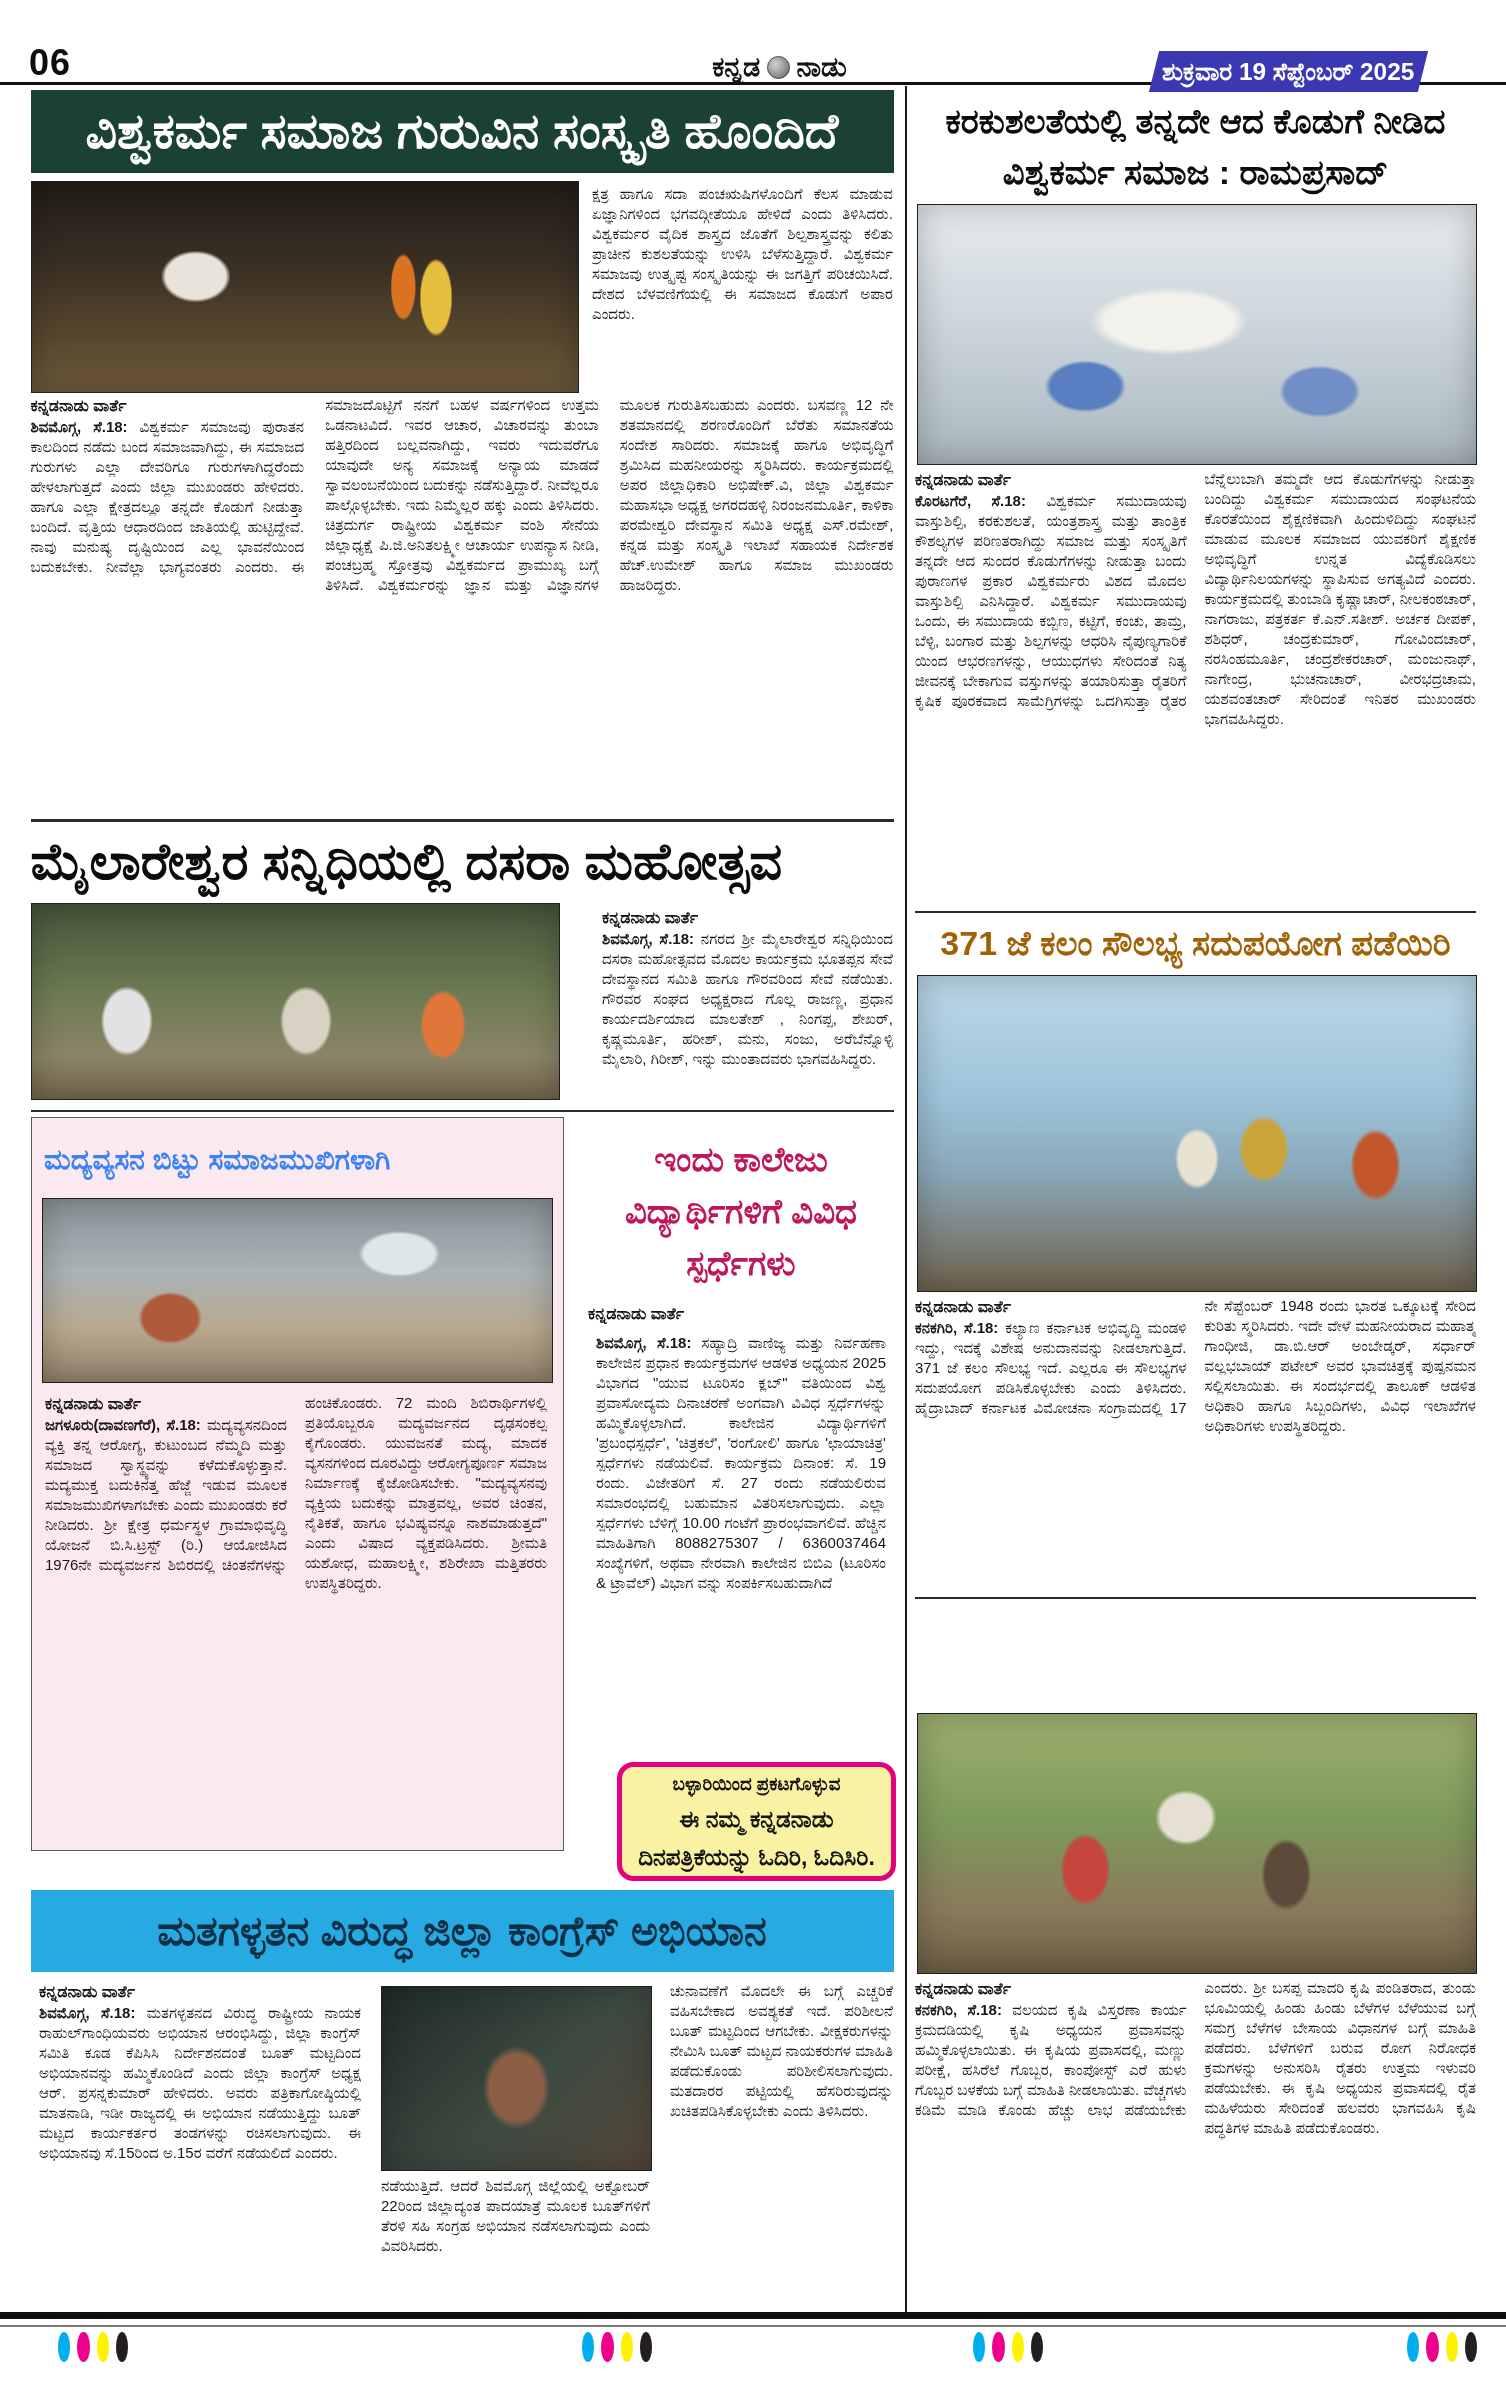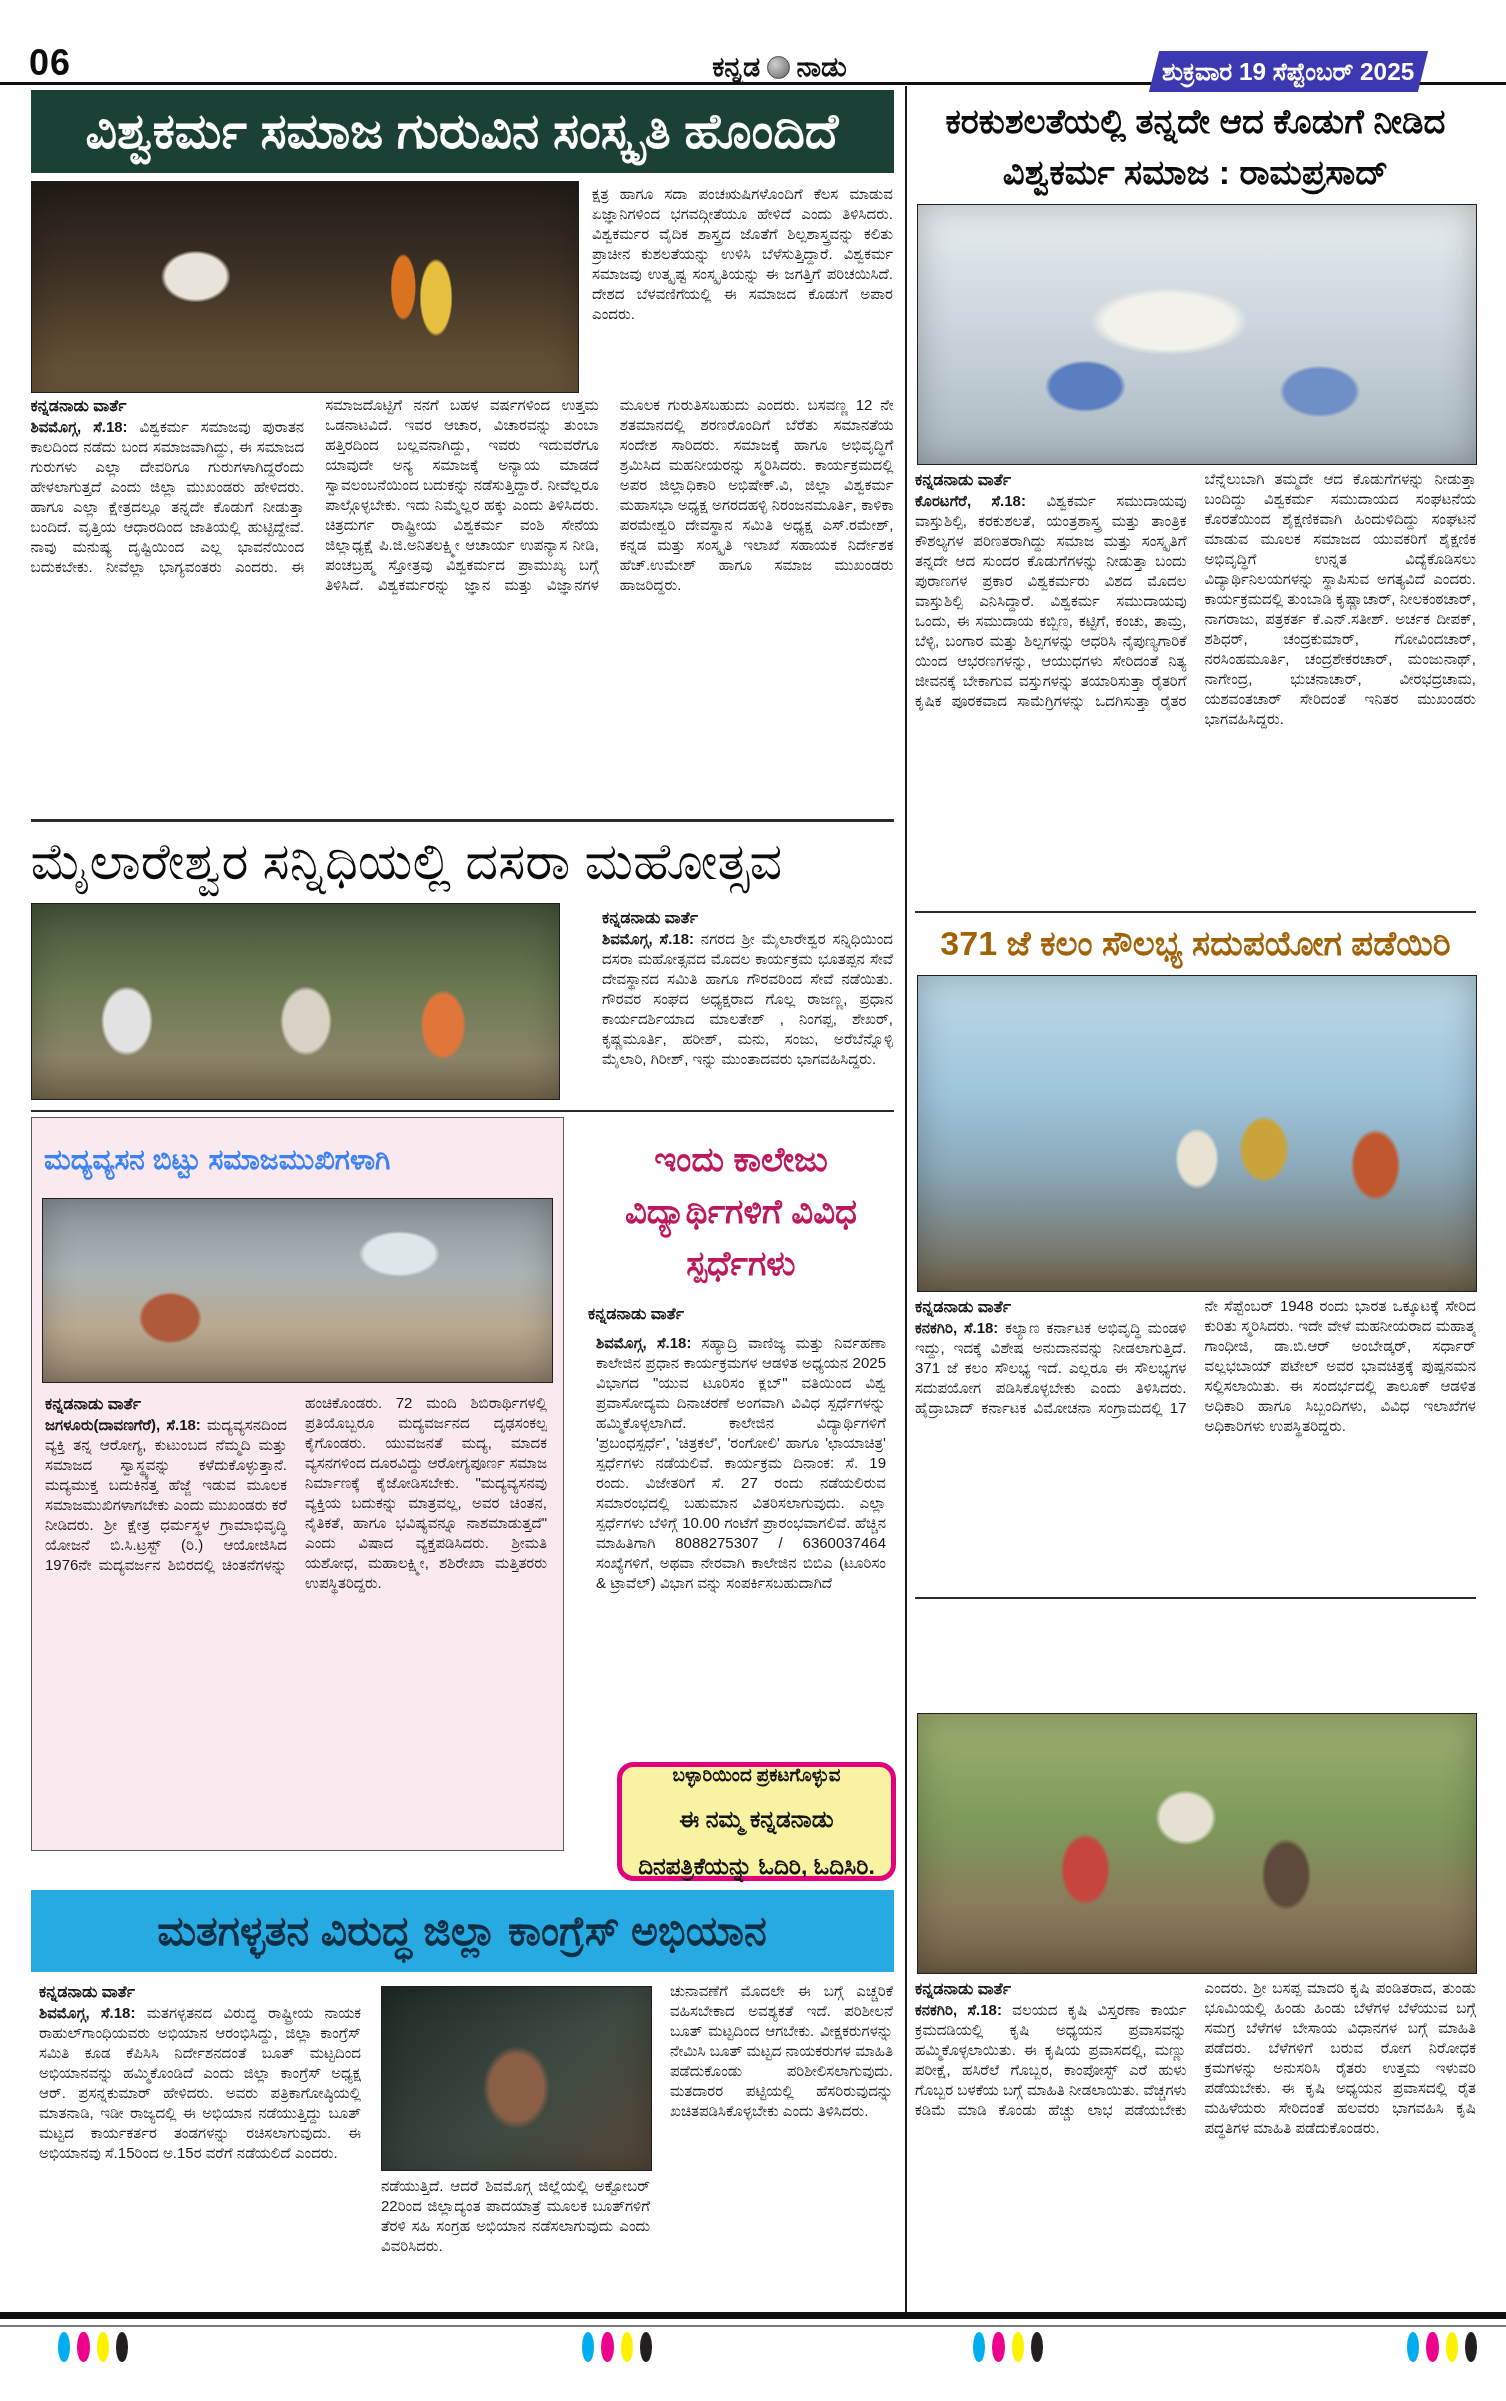--- a/index.html
+++ b/index.html
@@ -20,21 +20,21 @@
   .bt{font-size:15px;line-height:20px;text-align:justify;color:#161616;}
   .byline{font-weight:bold;font-size:16px;line-height:22px;text-align:left;}
   .dl{font-weight:bold;}
   .cols3{column-count:3;column-gap:21px;}
   .cols2{column-count:2;column-gap:18px;}
   .clip{overflow:hidden;}
   
   #art-a-head{left:30.5px;top:90px;width:863px;height:83px;background:#1b4035;display:flex;align-items:center;justify-content:center;}
   #art-a-head .t{color:#ffffff;font-size:49px;font-weight:800;white-space:nowrap;}
   #art-b-head{left:30.5px;top:826px;width:832px;height:72px;display:flex;align-items:center;}
-  #art-b-head .t{color:#0c0c0c;font-size:51px;font-weight:400;white-space:nowrap;}
+  #art-b-head .t{color:#0c0c0c;font-size:51px;font-weight:700;white-space:nowrap;}
   #art-f-head{left:915px;top:92px;width:561px;height:109px;display:flex;align-items:center;justify-content:center;text-align:center;}
   #art-f-head .t{font-size:34px;line-height:51px;font-weight:900;color:#0c0c0c;}
   #art-g-head{left:915px;top:917px;width:561px;height:53px;display:flex;align-items:center;justify-content:center;}
   #art-g-head .t{font-size:34px;font-weight:900;white-space:nowrap;color:#a16207;}
   #art-h-head{left:915px;top:1602px;width:561px;height:106px;display:flex;align-items:center;justify-content:center;text-align:center;}
   #art-h-head .t{font-size:31px;line-height:48px;font-weight:900;color:#0c0c0c;}
   #art-d-head{left:588px;top:1128px;width:306px;height:166px;display:flex;align-items:center;justify-content:center;text-align:center;}
   #art-d-head .t{font-size:34px;line-height:52px;font-weight:900;color:#be185d;}
   #band-e{left:30.5px;top:1890px;width:863px;height:82px;background:#27aae1;display:flex;align-items:center;justify-content:center;}
   #band-e .t{font-size:41px;font-weight:900;color:#0e2f45;white-space:nowrap;}
@@ -91,21 +91,21 @@
   
   #art-a-side{left:592px;top:184px;width:301px;height:206px;}
   #art-a-body{left:30.5px;top:395px;width:863px;height:419px;}
   #art-b-text{left:602px;top:907px;width:291px;height:200px;}
   #art-c-box{left:30.5px;top:1117px;width:531px;height:732px;background:#fbe9f0;border:1.7px solid #5a5a5a;}
   #art-c-head{left:44px;top:1130px;width:505px;height:61px;display:flex;align-items:center;}
   #art-c-head .t{font-size:28px;font-weight:900;white-space:nowrap;color:#3b82f6;}
   #art-c-text{left:45px;top:1393px;width:502px;height:444px;}
   #art-d-text{left:588px;top:1303px;width:306px;height:450px;}
   #notice-box{left:617px;top:1762px;width:269px;height:109px;background:#f8f2a2;border:5px solid #e3007d;border-radius:16.6px;
-              display:flex;flex-direction:column;align-items:center;justify-content:center;gap:20px;text-align:center;}
+              display:flex;flex-direction:column;align-items:center;justify-content:center;gap:11px;text-align:center;}
   #notice-box .n1{font-size:18.3px;font-weight:800;}
   #notice-box .n2{font-size:23px;font-weight:900;}
   #notice-box .n3{font-size:23px;font-weight:900;}
   #art-e-col1{left:39px;top:1981px;width:322px;height:330px;}
   #art-e-col2{left:381px;top:2176px;width:269px;height:135px;}
   #art-e-col3{left:670px;top:1981px;width:223px;height:330px;}
   #art-f-text{left:915px;top:469px;width:561px;height:439px;}
   #art-g-text{left:915px;top:1296px;width:561px;height:298px;}
   #art-h-text{left:915px;top:1978px;width:561px;height:332px;}
   

